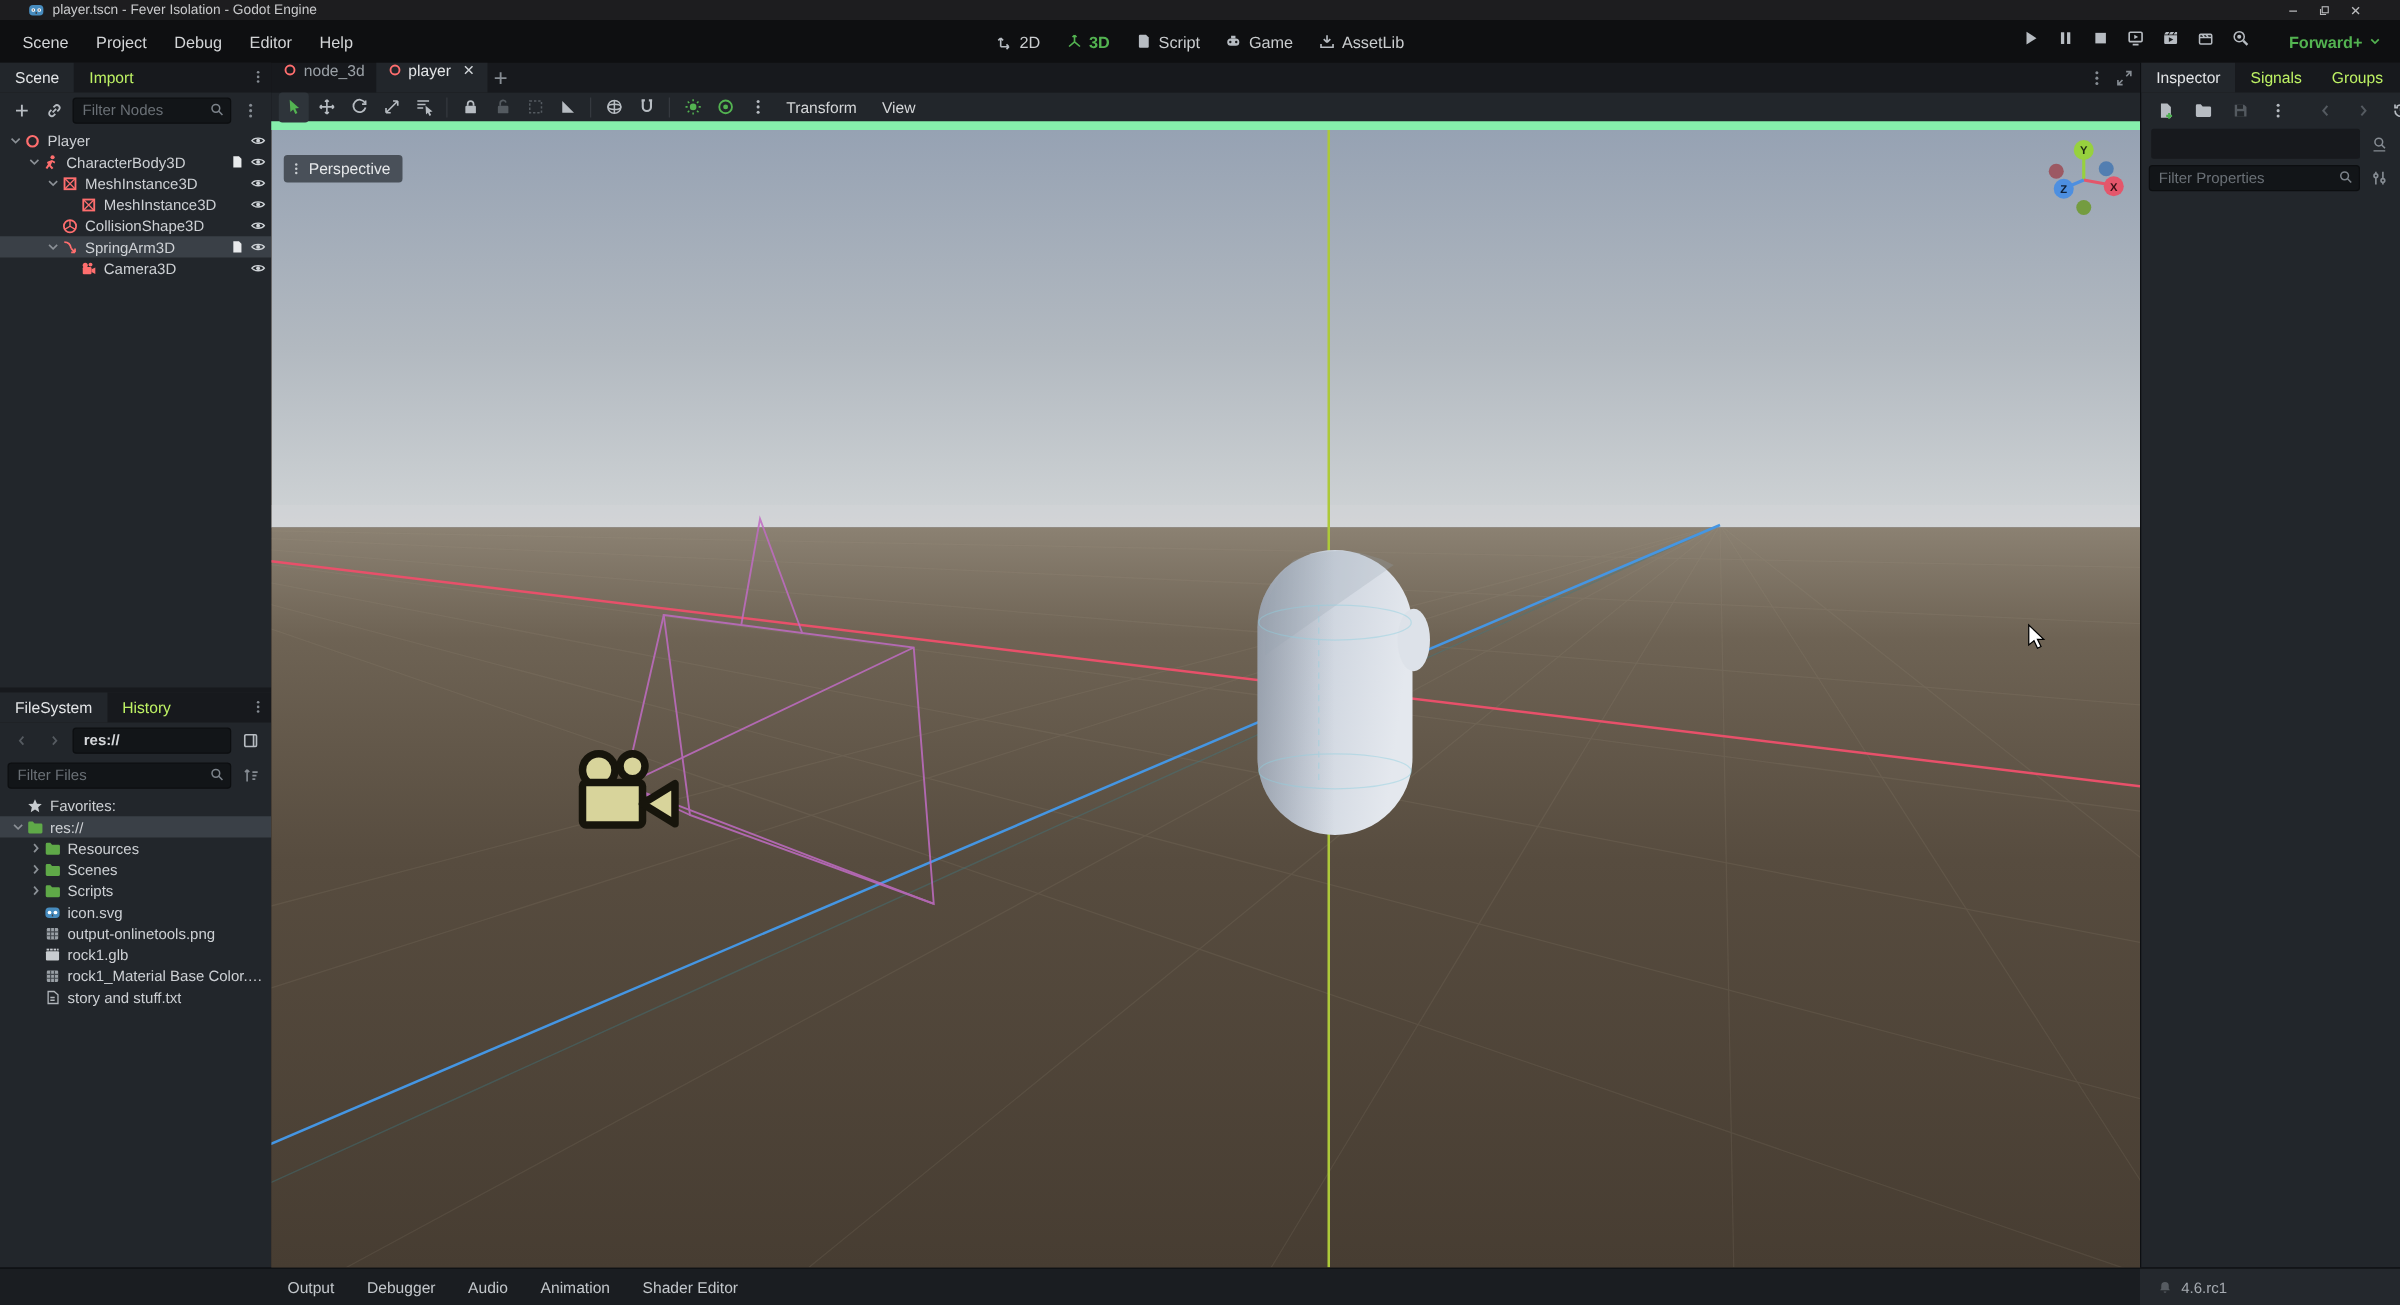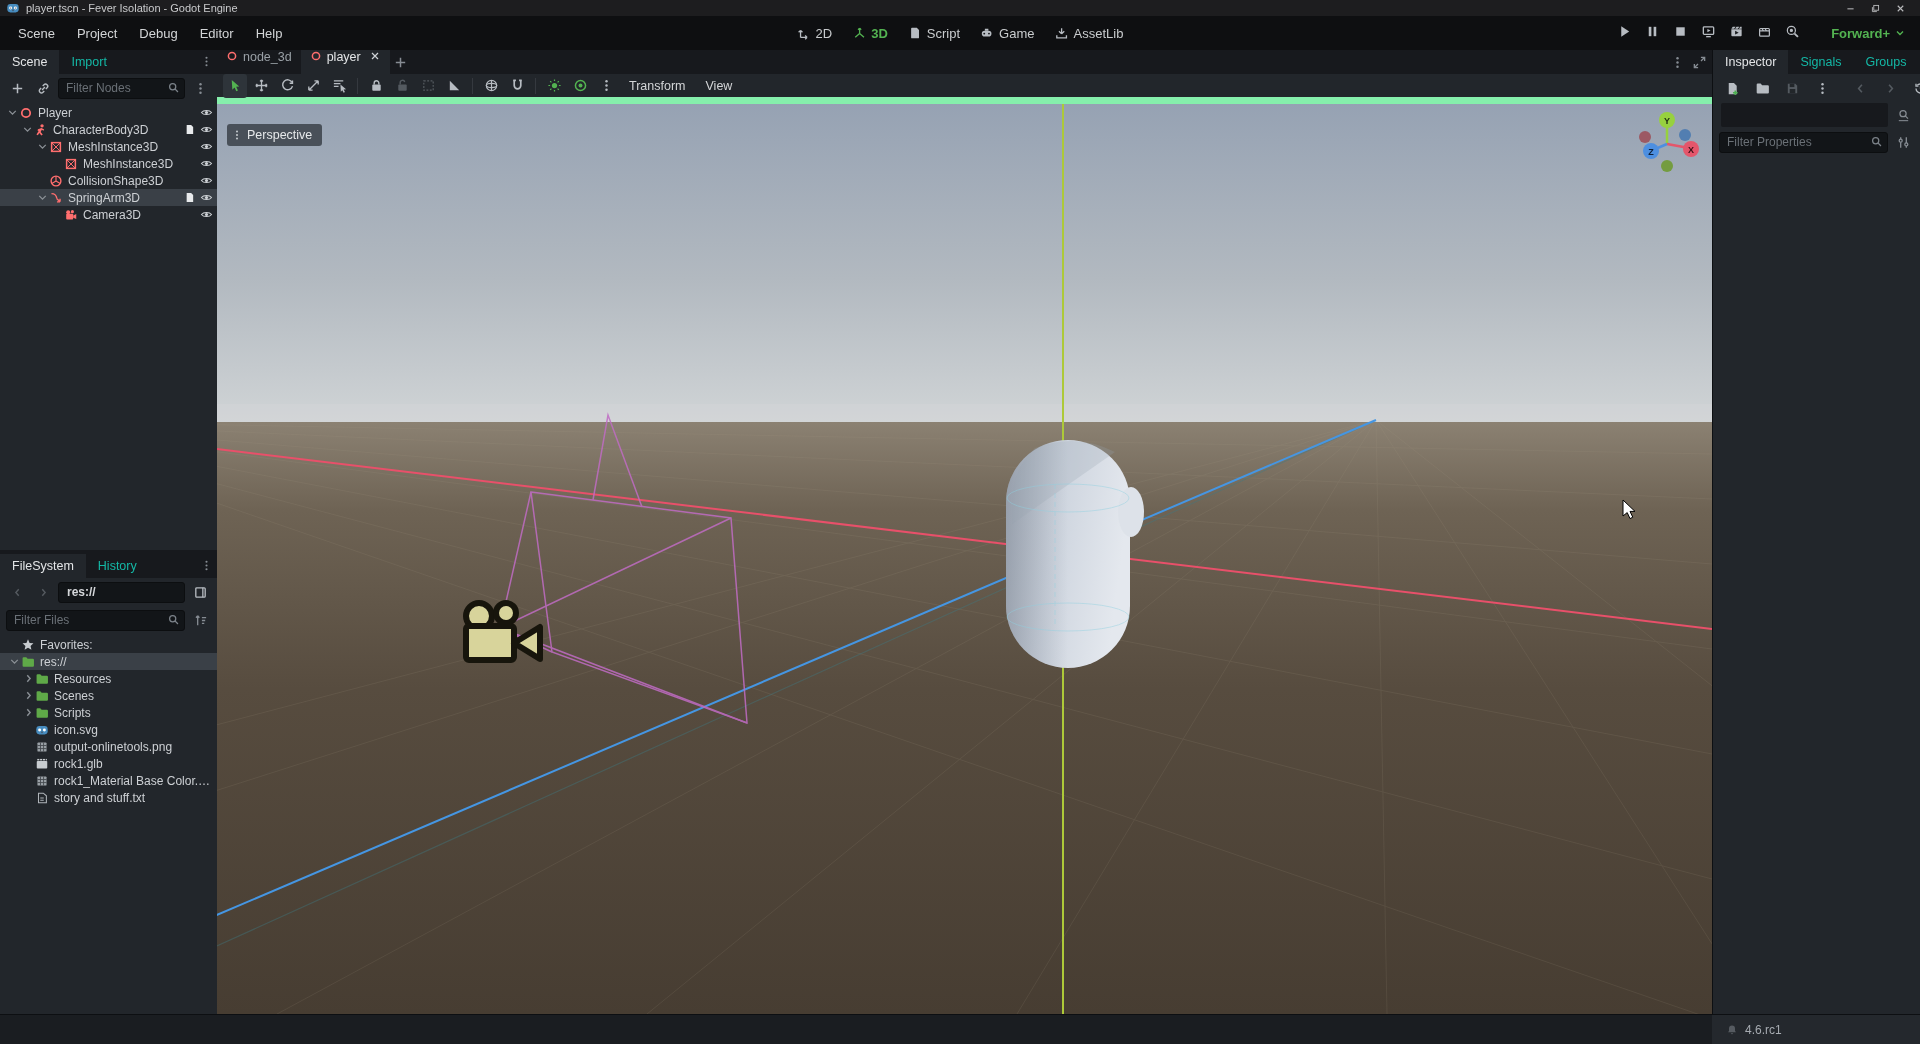--- a/index.html
+++ b/index.html
@@ -7,21 +7,21 @@
     font-family:"Liberation Sans","DejaVu Sans",sans-serif; -webkit-font-smoothing:antialiased; }
   .app { width:1920px; height:1044px; display:flex; flex-direction:column; }
 
   .icon { display:inline-flex; width:15px; height:15px; flex:none; align-items:center; justify-content:center; color:#b7bcc2; }
   .icon svg { width:100%; height:100%; display:block; }
   .ic12 { width:12px; height:12px; } .ic13 { width:13px; height:13px; } .ic14 { width:14px; height:14px; }
   .green { color:#53b351 !important; } .red { color:#ff6e6e !important; }
   .dim { color:#868c93; } .dim2 { color:#565b61; } .disabled { color:#545a60 !important; }
 
   
-  .titlebar { height:16px; background:#1d1d1f; display:flex; align-items:center; padding:0 6px; gap:6px; flex:none;justify-content:flex-end; }
+  .titlebar { height:16px; background:#1d1d1f; display:flex; align-items:center; padding:0 22px; gap:6px; flex:none;justify-content:flex-end; }
   .tb-title { font-size:11px; color:#c9cacc; }
   .tb-controls { margin-left:auto; display:flex; gap:14px; padding-right:8px; }
   .tb-controls .icon { width:11px; height:11px; color:#b9babc; }
 
   
   .menubar { height:34px; background:#0e0f11; display:flex; align-items:center; padding:0 8px; position:relative; flex:none; }
   .menus { display:flex; gap:2px; }
   .menu-item { font-size:13px; color:#d3d5d7; padding:4px 10px; border-radius:3px; cursor:default; }
   .workspaces { position:absolute; left:50%; transform:translateX(-50%); display:flex; gap:20px; align-items:center; }
   .ws { display:flex; align-items:center; gap:5px; background:none; border:none; font-size:13px; color:#c9ccce; font-family:inherit; }
@@ -36,21 +36,21 @@
   .main { flex:1; display:flex; min-height:0; background:#101214; }
   .left-dock { width:217px; flex:none; display:flex; flex-direction:column; background:#17191d; }
   .right-dock { width:208px; flex:none; display:flex; flex-direction:column; background:#22262b; border-left:1px solid #0d0f12; }
   .center { flex:1; display:flex; flex-direction:column; min-width:0; }
 
   .dock { display:flex; flex-direction:column; min-height:0; }
   .scene-dock { height:500px; flex:none; background:#22262b; }
   .fs-dock { flex:1; background:#22262b; margin-top:4px; }
 
   .tabstrip { height:24px; background:#17191d; display:flex; align-items:stretch; flex:none; }
-  .tab { display:flex; align-items:center; gap:5px; padding:0 12px; font-size:12.5px; color:#14b8a6; }
+  .tab { display:flex; align-items:center; gap:5px; padding:0 12px; font-size:12.5px; color:#bef264; }
   .tab.active { background:#22262b; color:#e3e5e7; }
   .tabstrip .strip-menu { margin-left:auto; display:flex; align-items:center; padding:0 4px; }
 
   .dock-toolbar { height:28px; display:flex; align-items:center; gap:4px; padding:0 6px; flex:none; }
   .tbtn { display:inline-flex; align-items:center; justify-content:center; width:22px; height:22px; border-radius:3px; flex:none; }
   .filter { position:relative; flex:1; min-width:0; display:flex; }
   .filter input { width:100%; height:21px; background:#121518; border:1px solid #0c0e10; border-radius:3px; color:#cfd2d6; font-size:12px; padding:0 22px 0 7px; font-family:Liberation Sans, sans-serif; }
   .filter input::placeholder { color:#6a7076; }
   .filter .icon { position:absolute; right:5px; top:3.5px; width:13px; height:13px; color:#7c838a; }
   .path-box { flex:1; height:21px; background:#121518; border:1px solid #0c0e10; border-radius:3px; display:flex; align-items:center; padding:0 8px; font-size:12px; color:#d5d7da; font-weight:bold; }
@@ -1013,20 +1013,27 @@
                 <circle cx="11" cy="10" r="1.6" fill="#22262a"></circle>
               </svg>
             </span>
           </span>
       </div>
       <div class="insp-empty"></div>
     </div>
   </div>
 
   <div class="bottombar">
+    <div class="bpanels" id="bottom-panels">
+        <span class="bpanel">Output</span>
+        <span class="bpanel">Debugger</span>
+        <span class="bpanel">Audio</span>
+        <span class="bpanel">Animation</span>
+        <span class="bpanel">Shader Editor</span>
+      </div>
     <div class="bspacer"></div>
     <div class="version-box">
       <span class="icon ic12 dim2">
           <svg viewBox="0 0 16 16" fill="currentColor">
             <path d="M8 2 a4 4 0 0 1 4 4 v3 l1.2 2 H2.8 L4 9 V6 a4 4 0 0 1 4 -4 Z"></path>
             <path d="M6.5 12.2 a1.5 1.5 0 0 0 3 0 Z"></path>
           </svg>
         </span>
       <span>4.6.rc1</span>
     </div>

